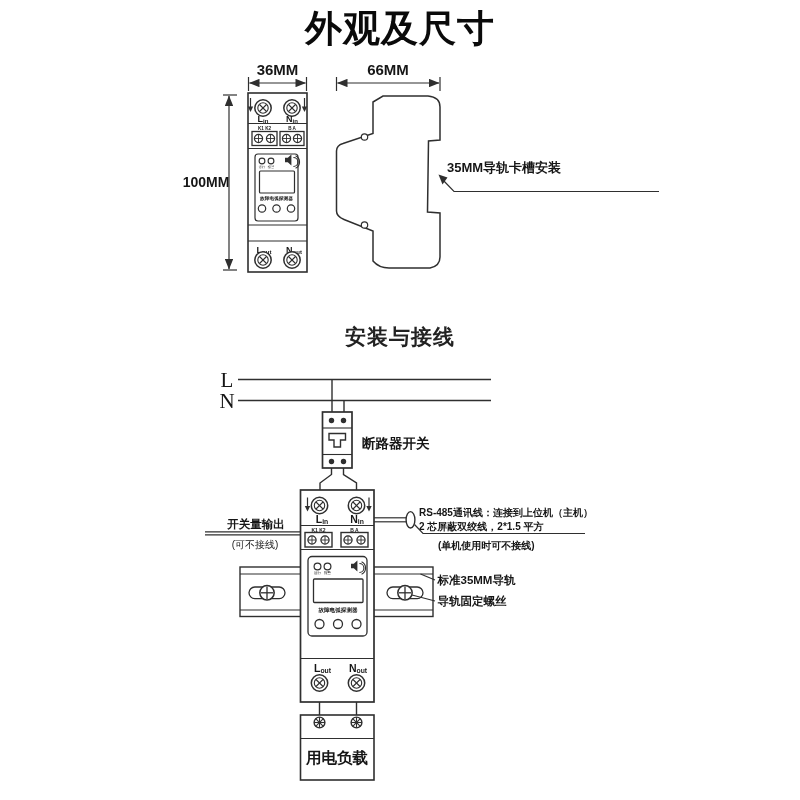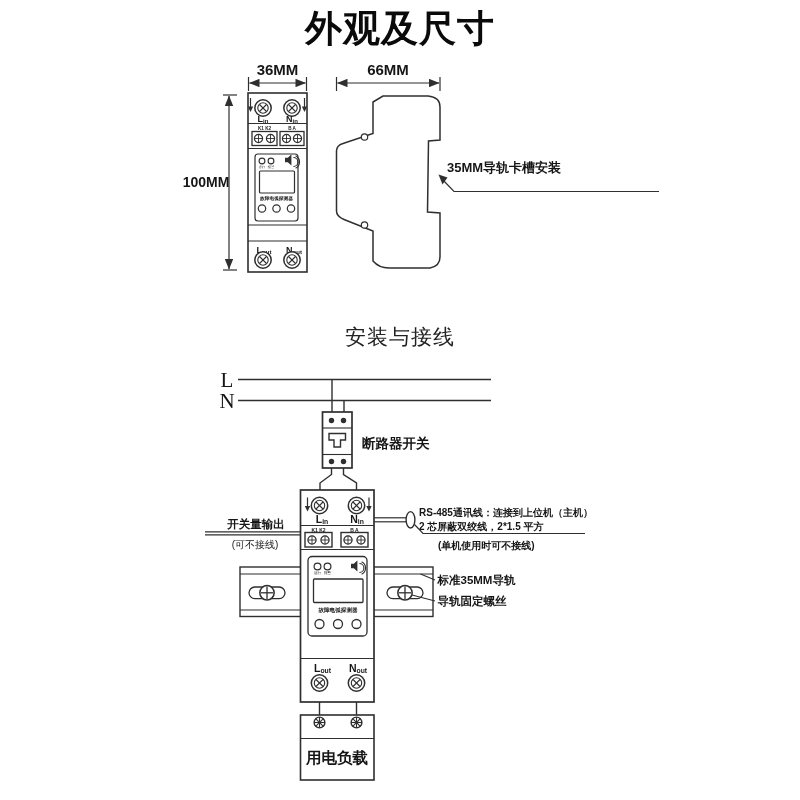--- a/index.html
+++ b/index.html
@@ -1,20 +1,20 @@
 <!DOCTYPE html>
 <html><head>
 <meta charset="utf-8">
 <style>
   html,body{margin:0;padding:0;background:#fff;}
   #canvas{position:relative;width:659px;height:800px;background:#fff;overflow:hidden;
           font-family:"Liberation Sans",sans-serif;color:#111;}
   .sec-title{position:absolute;left:0;width:800px;text-align:center;}
   #main-title{top:4px;font-size:37px;font-weight:bold;letter-spacing:1px;color:#0a0a0a;}
-  #wiring-title{top:323px;font-size:21px;font-weight:400;color:#222;letter-spacing:1px;}
+  #wiring-title{top:323px;font-size:21px;font-weight:700;color:#222;letter-spacing:1px;}
   svg{position:absolute;left:0;}
   #top-svg{top:50px;}
   #bottom-svg{top:355px;}
   text{font-family:"Liberation Sans",sans-serif;fill:#161616;}
   .serif{font-family:"Liberation Serif",serif;}
   .w6{font-weight:600;}
 </style>
 </head>
 <body>
 

